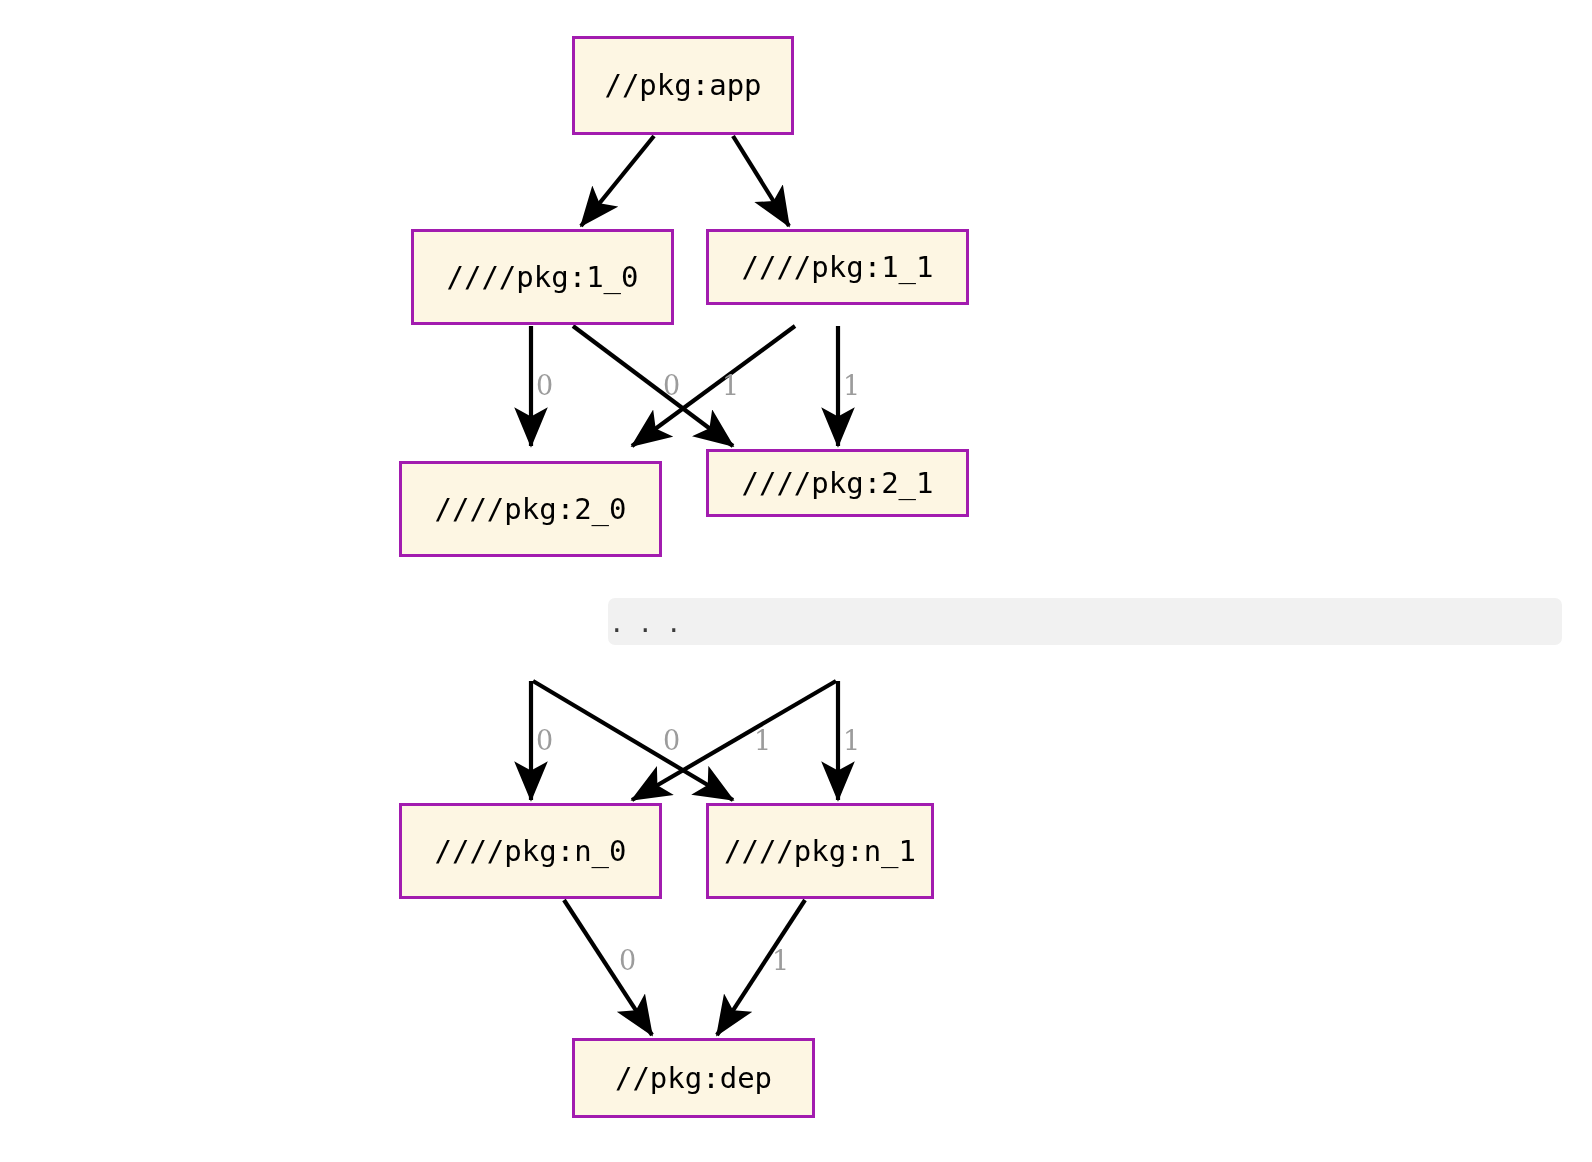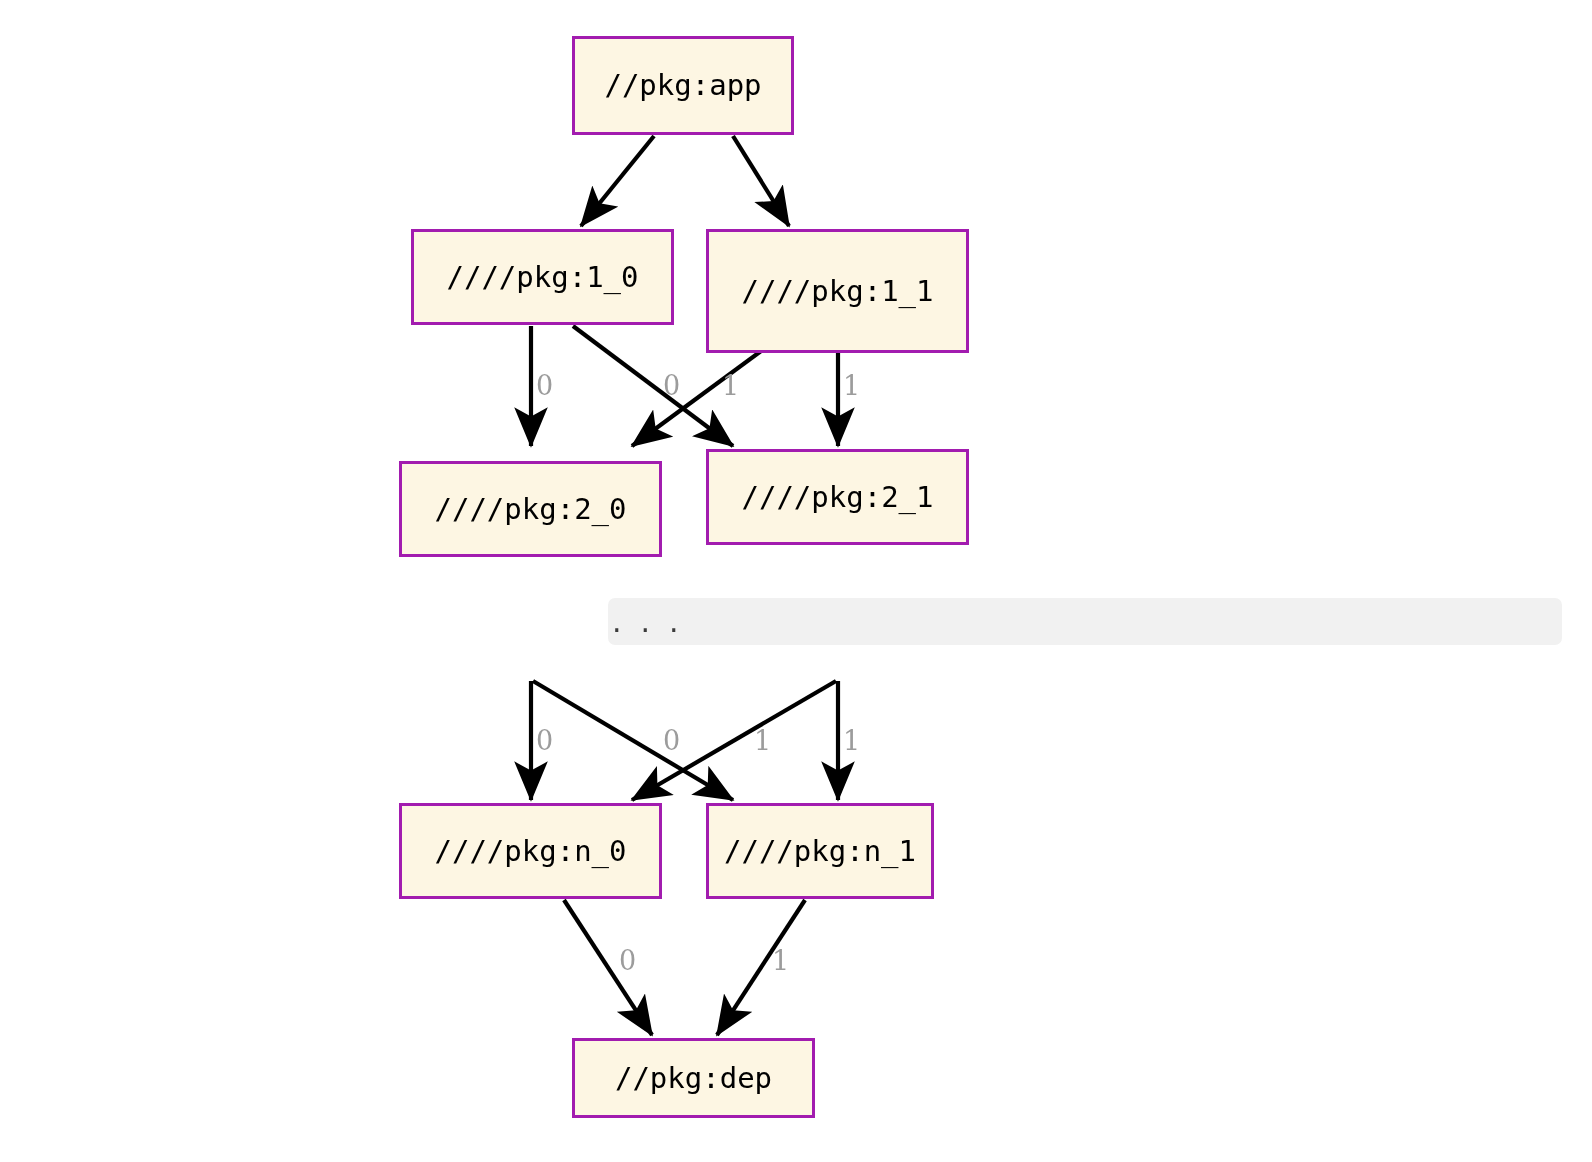--- a/index.html
+++ b/index.html
@@ -106,29 +106,29 @@
   </svg>
 
   <div class="node-box" style="left:572px; top:36px; width:222px; height:99px;">
     <span class="node-label">//pkg:app</span>
   </div>
 
   <div class="node-box" style="left:399px; top:229px; width:263px; height:96px;margin-left:12px;">
     <span class="node-label">////pkg:1_0</span>
   </div>
 
-  <div class="node-box" style="left:706px; top:229px; width:263px; height:124px;">
+  <div class="node-box" style="left:706px; top:229px; width:263px; height:76px;">
     <span class="node-label">////pkg:1_1</span>
   </div>
 
   <div class="node-box" style="left:399px; top:461px; width:263px; height:96px;">
     <span class="node-label">////pkg:2_0</span>
   </div>
 
-  <div class="node-box" style="left:706px; top:449px; width:263px; height:96px;align-items:center;">
+  <div class="node-box" style="left:706px; top:449px; width:263px; height:68px;align-items:center;">
     <span class="node-label">////pkg:2_1</span>
   </div>
 
   <div class="node-box" style="left:399px; top:803px; width:263px; height:96px;">
     <span class="node-label">////pkg:n_0</span>
   </div>
 
   <div class="node-box" style="left:706px; top:803px; width:228px; height:96px;">
     <span class="node-label">////pkg:n_1</span>
   </div>

